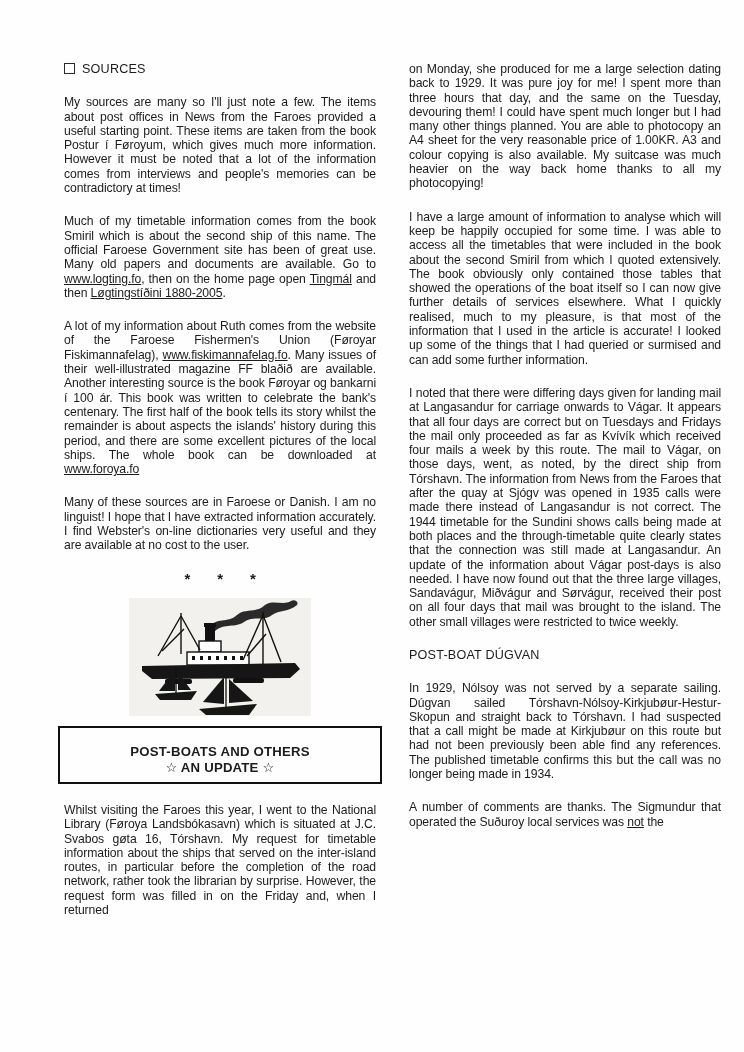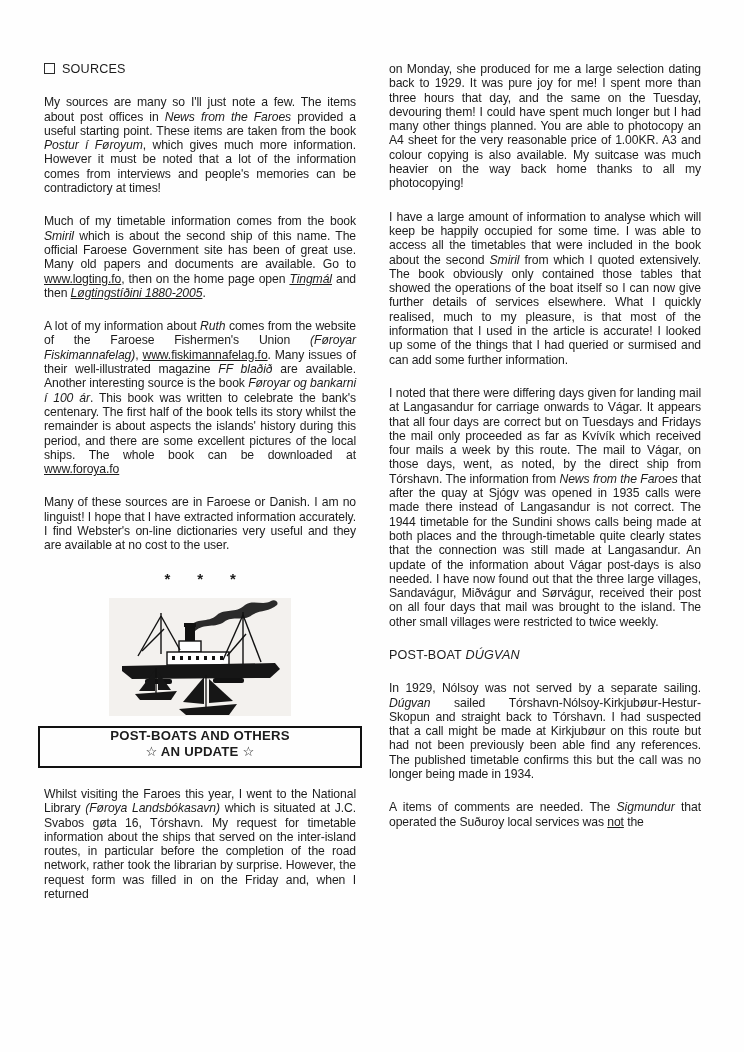--- a/index.html
+++ b/index.html
@@ -13,59 +13,60 @@
   }
   .page{position:absolute;inset:0;background:#fefefe;}
   .col{
     position:absolute;
     top:62px;
     width:312px;
     font-size:12.2px;
     line-height:14.3px;
     letter-spacing:-0.1px;
     text-align:justify;
+    margin-left:20px;
   }
   .col-left{left:44px;}
   .col-right{left:389px;}
   .para{margin:0 0 19px 0;}
   .heading{
     margin:0 0 19px 0;
     text-align:left;
     letter-spacing:0.2px;
     font-size:12.6px;
     white-space:nowrap;
   }
   .checkbox{
     display:inline-block;
     width:9px;height:9px;
     border:1.3px solid #2a2a2a;
     margin-right:7px;
     vertical-align:-1px;
   }
-  .it{font-style:italic;}
+  .it{}
   .un{text-decoration:underline;}
   .stars{
     display:flex;
     justify-content:center;
     gap:27px;
     font-weight:bold;
     font-size:15px;
     margin:4px 0 12px 0;
   }
   .shipwrap{
     width:182px;
     margin:0 auto 10px auto;
   }
   .shipwrap svg{display:block;width:182px;height:118px;}
   .titlebox{
     border:2px solid #111;
     margin:0 0 19px -6px;
     width:calc(100% + 12px);
     box-sizing:border-box;
-    padding:0 2px 5px 2px;
+    padding:16px 2px 5px 2px;
     text-align:center;
   }
   .titlebox .line{
     font-weight:bold;
     font-size:13.2px;
     line-height:16.5px;
     letter-spacing:0.2px;
   }
 </style>
 </head>
@@ -136,15 +137,15 @@
         <div class="line">☆ AN UPDATE ☆</div>
       </div>
       <p class="para"><span>Whilst visiting the Faroes this year, I went to the National Library </span><span class="it">(Føroya Landsbókasavn)</span><span> which is situated at J.C. Svabos gøta 16, Tórshavn.  My request for timetable information about the ships that served on the inter-island routes, in particular before the completion of the road network, rather took the librarian by surprise.  However, the request form was filled in on the Friday and, when I returned</span></p>
     </div>
   <div class="col col-right">
       <p class="para"><span>on Monday, she produced for me a large selection dating back to 1929.  It was pure joy for me!  I spent more than three hours that day, and the same on the Tuesday, devouring them!  I could have spent much longer but I had many other things planned.  You are able to photocopy an A4 sheet for the very reasonable price of 1.00KR.  A3 and colour copying is also available.  My suitcase was much heavier on the way back home thanks to all my photocopying!</span></p>
       <p class="para"><span>I have a large amount of information to analyse which will keep be happily occupied for some time.  I was able to access all the timetables that were included in the book about the second </span><span class="it">Smiril</span><span> from which I quoted extensively.  The book obviously only contained those tables that showed the operations of the boat itself so I can now give further details of services elsewhere.  What I quickly realised, much to my pleasure, is that most of the information that I used in the article is accurate!  I looked up some of the things that I had queried or surmised and can add some further information.</span></p>
       <p class="para"><span>I noted that there were differing days given for landing mail at Langasandur for carriage onwards to Vágar.  It appears that all four days are correct but on Tuesdays and Fridays the mail only proceeded as far as Kvívík which received four mails a week by this route.  The mail to Vágar, on those days, went, as noted, by the direct ship from Tórshavn. The information from </span><span class="it">News from the Faroes</span><span> that after the quay at Sjógv was opened in 1935 calls were made there instead of Langasandur is not correct.  The 1944 timetable for the Sundini shows calls being made at both places and the through-timetable quite clearly states that the connection was still made at Langasandur.  An update of the information about Vágar post-days is also needed.  I have now found out that the three large villages, Sandavágur, Miðvágur and Sørvágur, received their post on all four days that mail was brought to the island.  The other small villages were restricted to twice weekly.</span></p>
       <div class="heading"><span>POST-BOAT </span><span class="it">DÚGVAN</span></div>
       <p class="para"><span>In 1929, Nólsoy was not served by a separate sailing. </span><span class="it">Dúgvan</span><span> sailed Tórshavn-Nólsoy-Kirkjubøur-Hestur-Skopun and straight back to Tórshavn.  I had suspected that a call might be made at Kirkjubøur on this route but had not been previously been able find any references.  The published timetable confirms this but the call was no longer being made in 1934.</span></p>
-      <p class="para"><span>A items of comments are needed.  The </span><span class="it">Sigmundur</span><span> that operated the Suðuroy local services was </span><span class="un">not</span><span> the</span></p>
+      <p class="para"><span>A number of comments are thanks.  The </span><span class="it">Sigmundur</span><span> that operated the Suðuroy local services was </span><span class="un">not</span><span> the</span></p>
     </div>
 </div>
 
 </body></html>

